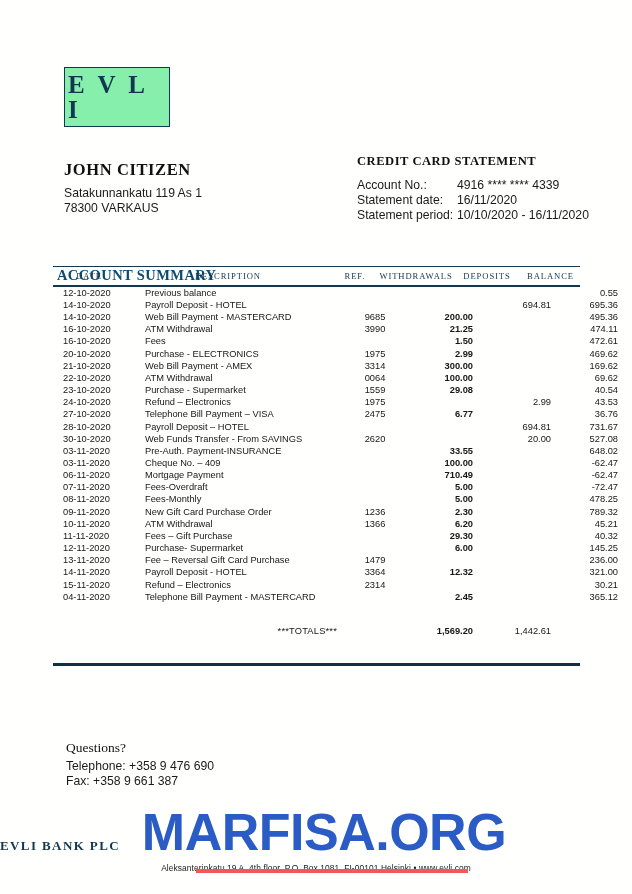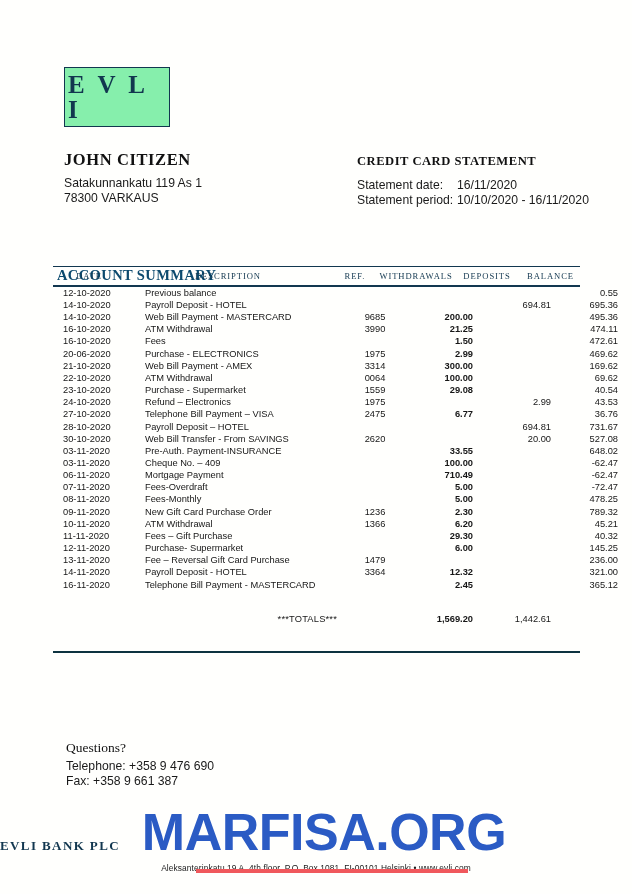--- a/index.html
+++ b/index.html
@@ -44,21 +44,21 @@
     letter-spacing: 3.5px;
     color: #12374f;
     line-height: 1;
     padding-left: 3px;
   }
 
   
   .addressee {
     position: absolute;
     left: 64px;
-    top: 150px;
+    top: 160px;
     width: 280px;
   }
   .addressee-name {
     font-family: "Liberation Serif", serif;
     font-weight: bold;
     font-size: 16.5px;
     letter-spacing: 0.6px;
     color: #111111;
     margin-bottom: 6px;
   }
@@ -253,20 +253,24 @@
   </div>
 
   <div class="addressee">
     <div class="addressee-name">JOHN CITIZEN</div>
     <div class="addressee-line">Satakunnankatu 119 As 1</div>
     <div class="addressee-line">78300 VARKAUS</div>
   </div>
 
   <div class="stmt">
     <div class="stmt-title">CREDIT CARD STATEMENT</div>
+    <div class="stmt-row">
+      <div class="stmt-label">Account No.:</div>
+      <div class="stmt-value">4916 **** **** 4339</div>
+    </div>
     <div class="stmt-row">
       <div class="stmt-label">Statement date:</div>
       <div class="stmt-value">16/11/2020</div>
     </div>
     <div class="stmt-row">
       <div class="stmt-label">Statement period:</div>
       <div class="stmt-value">10/10/2020 - 16/11/2020</div>
     </div>
   </div>
 
@@ -323,21 +327,21 @@
           </tr>
           <tr>
             <td class="c-date">16-10-2020</td>
             <td class="c-desc">Fees</td>
             <td class="c-ref"></td>
             <td class="c-wd">1.50</td>
             <td class="c-dep"></td>
             <td class="c-bal">472.61</td>
           </tr>
           <tr>
-            <td class="c-date">20-06-2020</td>
+            <td class="c-date">20-10-2020</td>
             <td class="c-desc">Purchase  - ELECTRONICS</td>
             <td class="c-ref">1975</td>
             <td class="c-wd">2.99</td>
             <td class="c-dep"></td>
             <td class="c-bal">469.62</td>
           </tr>
           <tr>
             <td class="c-date">21-10-2020</td>
             <td class="c-desc">Web Bill Payment - AMEX</td>
             <td class="c-ref">3314</td>
@@ -380,21 +384,21 @@
           <tr>
             <td class="c-date">28-10-2020</td>
             <td class="c-desc">Payroll Deposit – HOTEL</td>
             <td class="c-ref"></td>
             <td class="c-wd"></td>
             <td class="c-dep">694.81</td>
             <td class="c-bal">731.67</td>
           </tr>
           <tr>
             <td class="c-date">30-10-2020</td>
-            <td class="c-desc">Web Bill Transfer - From SAVINGS</td>
+            <td class="c-desc">Web Funds Transfer - From SAVINGS</td>
             <td class="c-ref">2620</td>
             <td class="c-wd"></td>
             <td class="c-dep">20.00</td>
             <td class="c-bal">527.08</td>
           </tr>
           <tr>
             <td class="c-date">03-11-2020</td>
             <td class="c-desc">Pre-Auth. Payment-INSURANCE</td>
             <td class="c-ref"></td>
             <td class="c-wd">33.55</td>
@@ -475,21 +479,29 @@
           </tr>
           <tr>
             <td class="c-date">14-11-2020</td>
             <td class="c-desc">Payroll Deposit - HOTEL</td>
             <td class="c-ref">3364</td>
             <td class="c-wd">12.32</td>
             <td class="c-dep"></td>
             <td class="c-bal">321.00</td>
           </tr>
           <tr>
-            <td class="c-date">16-11-2020</td>
+            <td class="c-date">15-11-2020</td>
+            <td class="c-desc">Refund – Electronics</td>
+            <td class="c-ref">2314</td>
+            <td class="c-wd"></td>
+            <td class="c-dep"></td>
+            <td class="c-bal">30.21</td>
+          </tr>
+          <tr>
+            <td class="c-date">04-11-2020</td>
             <td class="c-desc">Telephone Bill Payment - MASTERCARD</td>
             <td class="c-ref"></td>
             <td class="c-wd">2.45</td>
             <td class="c-dep"></td>
             <td class="c-bal">365.12</td>
           </tr>
           <tr class="totals-row">
             <td class="c-date"></td>
             <td class="c-desc totals-label">***TOTALS***</td>
             <td class="c-ref"></td>

